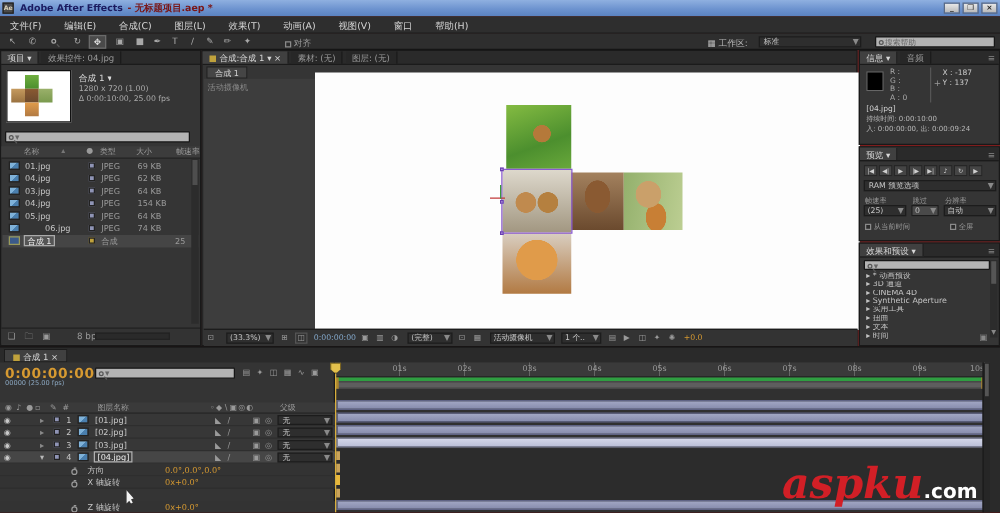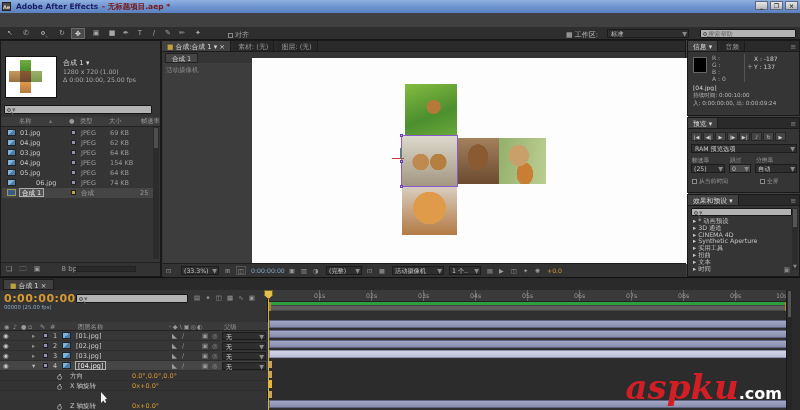--- a/index.html
+++ b/index.html
@@ -1,19 +1,19 @@
 <!DOCTYPE html>
 <html><head>
 <meta charset="utf-8">
 <style>
   *{margin:0;padding:0;box-sizing:border-box}
   html,body{background:#1a1a1a}
   #app{position:relative;width:800px;height:410px;overflow:hidden;
        font-family:"DejaVu Sans","Liberation Sans",sans-serif;font-size:7px;
-       color:#c2c2c2;background:#404040}
+       color:#c2c2c2;background:#7f1d1d}
   .r{position:absolute}
   .nw{white-space:nowrap;overflow:hidden}
   
   .titlebar{left:0;top:0;width:800px;height:13px;background:linear-gradient(180deg,#8fb0e0 0%,#6d93cf 55%,#5a82c0 100%);color:#1b1b60;font-size:7.5px;font-weight:bold}
   .winbtn{width:13px;height:9px;background:linear-gradient(#e8e8e8,#b8b8b8);border:1px solid #5a6a85;color:#222;font-size:6px;line-height:7px;text-align:center;display:inline-block}
   .menubar{left:0;top:13px;width:800px;height:14px;background:#2e2e2e;border-bottom:1px solid #1c1c1c}
   .menuitem{display:inline-block;padding:3px 8px 0 8px;font-size:7.5px;color:#d6d6d6}
   .toolsbar{left:0;top:27px;width:800px;height:13px;background:#2e2e2e;border-bottom:1px solid #151515}
   .tool{position:absolute;top:1px;width:14px;height:11px;color:#a8a8a8;font-size:7px;line-height:11px;text-align:center}
   .tool.sel{background:#4a4a4a;border:1px solid #6a6a6a;color:#e0e0e0}
@@ -51,20 +51,31 @@
 
   <div class="r titlebar nw">
     <span class="r" style="left:2px;top:2px;width:9px;height:9px;background:#4a4a4a;border:1px solid #222;color:#d9d0b8;font-size:5px;line-height:8px;text-align:center">Ae</span>
     <span class="r" style="left:16px;top:2px">Adobe After Effects</span>
     <span class="r" style="left:102px;top:2px;color:#7a1616">- 无标题项目.aep *</span>
     <span class="r" style="right:32px;top:1px"><span class="winbtn">_</span></span>
     <span class="r" style="right:17px;top:1px"><span class="winbtn">❐</span></span>
     <span class="r" style="right:2px;top:1px"><span class="winbtn">×</span></span>
   </div>
 
+  <div class="r menubar nw">
+    <span class="menuitem">文件(F)</span>
+    <span class="menuitem">编辑(E)</span>
+    <span class="menuitem">合成(C)</span>
+    <span class="menuitem">图层(L)</span>
+    <span class="menuitem">效果(T)</span>
+    <span class="menuitem">动画(A)</span>
+    <span class="menuitem">视图(V)</span>
+    <span class="menuitem">窗口</span>
+    <span class="menuitem">帮助(H)</span>
+  </div>
 
   <div class="r toolsbar">
     <span class="tool" style="left:3px">↖</span>
     <span class="tool" style="left:19px">✆</span>
     <span class="tool" style="left:35px"><span class="mag" style="border-color:#a8a8a8"></span></span>
     <span class="tool" style="left:55px">↻</span>
     <span class="tool sel" style="left:71px">✥</span>
     <span class="tool" style="left:89px">▣</span>
     <span class="tool" style="left:105px">■</span>
     <span class="tool" style="left:119px">✒</span>
@@ -73,20 +84,24 @@
     <span class="tool" style="left:161px">✎</span>
     <span class="tool" style="left:175px">✏</span>
     <span class="tool" style="left:191px">✦</span>
     <span class="r nw" style="left:228px;top:3px;color:#9a9a9a"><span class="cb"></span><span>对齐</span></span>
     <span class="r nw" style="left:566px;top:3px;color:#b8b8b8">▦ <span>工作区:</span></span>
     <div class="r ddbox" style="left:607px;top:2px;width:82px;height:9px;padding-left:3px"><span>标准</span><span class="dd-arrow">▼</span></div>
     <div class="r searchfield nw" style="left:700px;top:2px;width:96px;height:9px"><span class="mag"></span><span style="color:#666;font-size:6.2px">搜索帮助</span></div>
   </div>
 
   <div class="r panel" style="left:0;top:40px;width:161px;height:237px">
+    <div class="ptabs nw">
+      <span class="ptab active"><span>项目</span> ▾</span>
+      <span class="ptab">效果控件: 04.jpg</span>
+    </div>
 
     <div class="r" style="left:4px;top:15px;width:52px;height:42px;background:#fff;border:1px solid #111">
       <div class="r" style="left:14px;top:3px;width:11px;height:11px;background:linear-gradient(#6fae3f,#4c8f2e)"></div>
       <div class="r" style="left:3px;top:14px;width:11px;height:11px;background:linear-gradient(#c59a5e,#9a7240)"></div>
       <div class="r" style="left:14px;top:14px;width:11px;height:11px;background:linear-gradient(#8a5a32,#6b4a2e)"></div>
       <div class="r" style="left:25px;top:14px;width:11px;height:11px;background:linear-gradient(#9ab06a,#7a9a4e)"></div>
       <div class="r" style="left:14px;top:25px;width:11px;height:11px;background:linear-gradient(#e09b4a,#b27a43)"></div>
     </div>
     <div class="r nw" style="left:62px;top:17px;color:#dcdcdc"><span>合成 1</span> ▾</div>
     <div class="r nw" style="left:62px;top:27px;font-size:6.2px;color:#aaa">1280 x 720 (1.00)</div>

